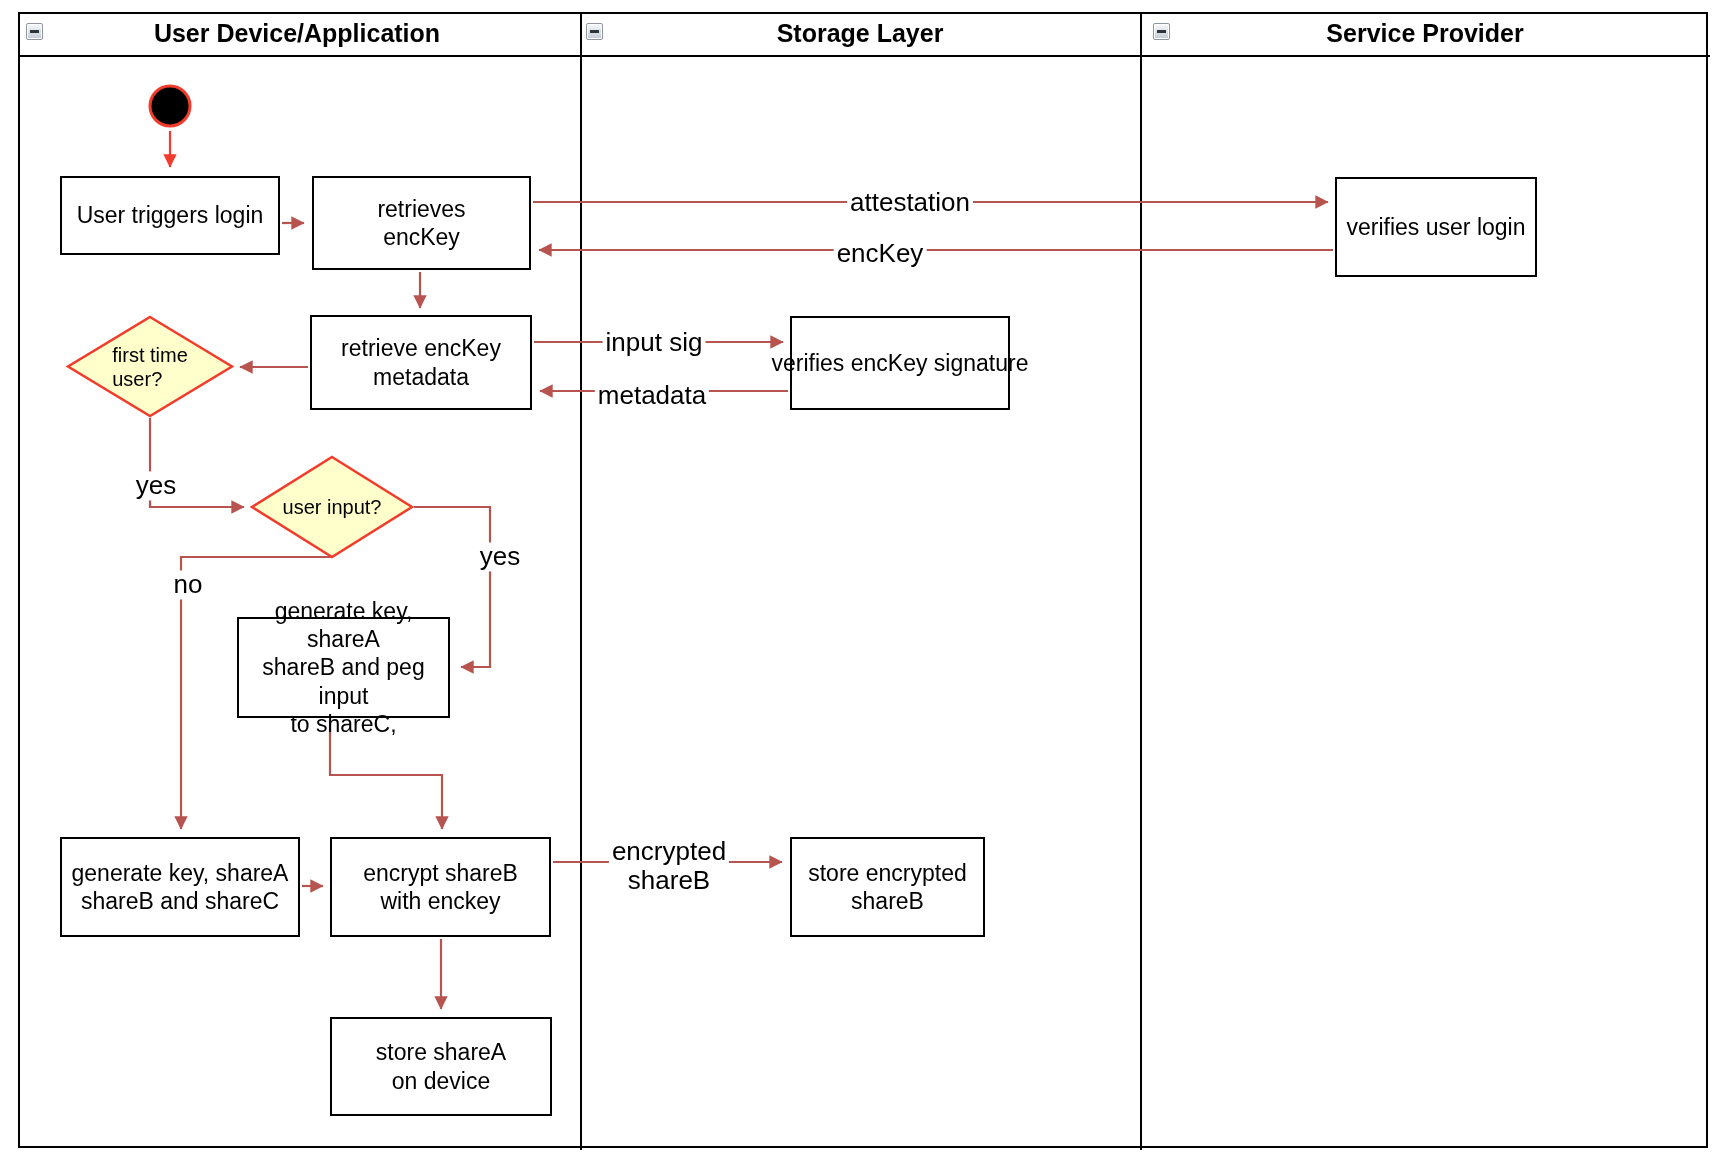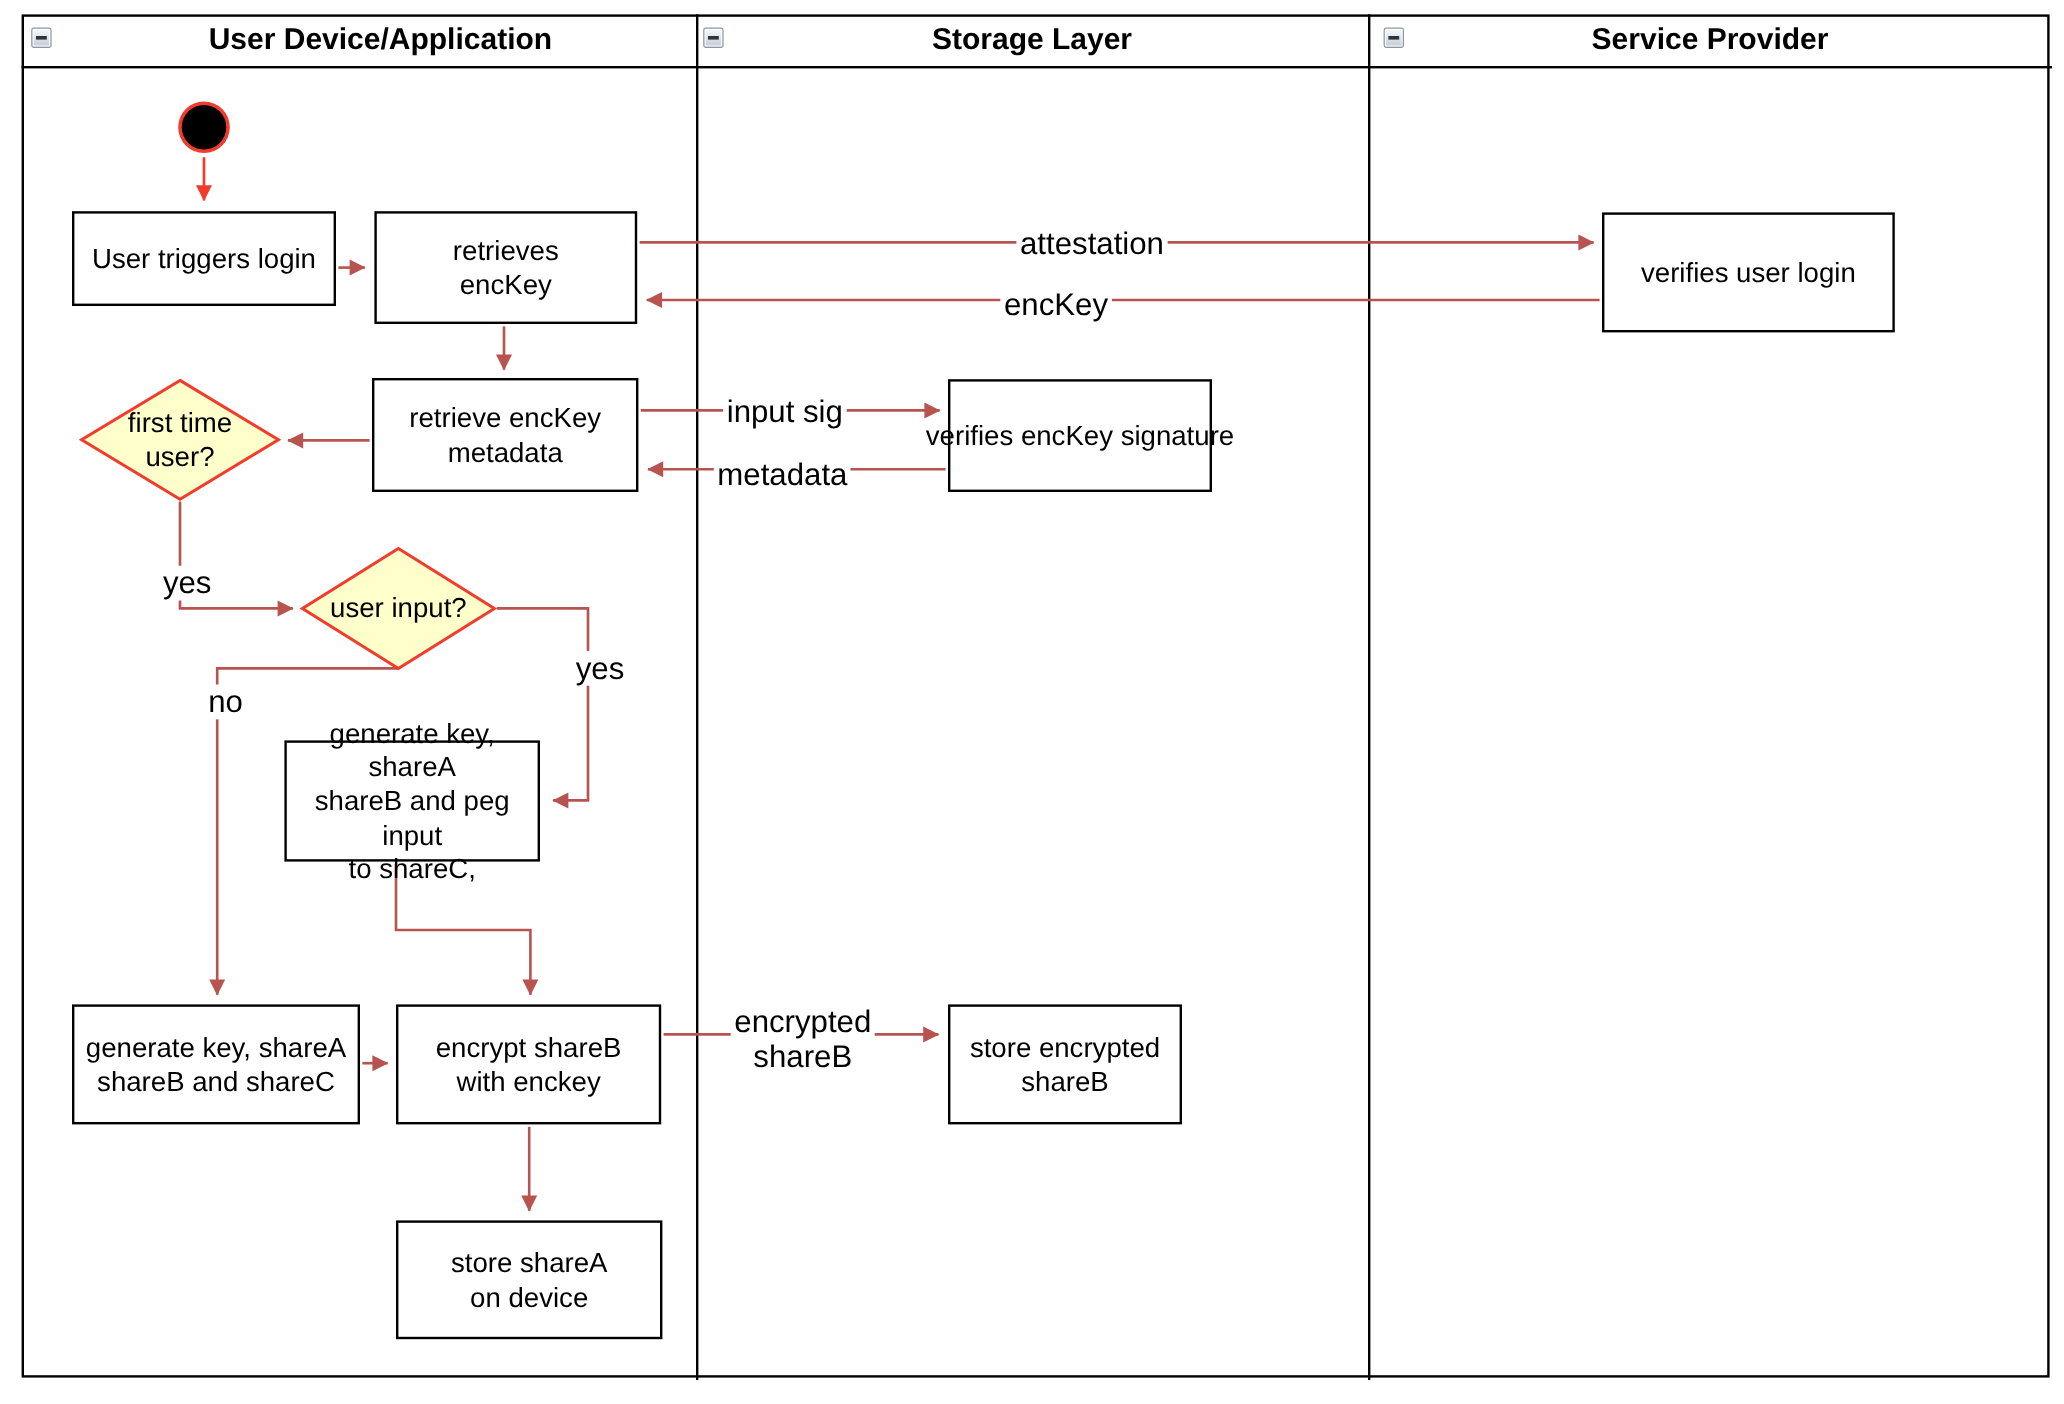--- a/index.html
+++ b/index.html
@@ -10,21 +10,21 @@
   
   .frame{position:absolute;left:18px;top:12px;width:1690px;height:1136px;
          border:2px solid #000;box-sizing:border-box;background:transparent;}
   .hdiv{position:absolute;left:18px;top:55px;width:1692px;height:2px;background:#000;}
   .vdiv{position:absolute;top:12px;width:2px;height:1138px;background:#000;}
   .v1{left:580px;} .v2{left:1140px;}
 
   .lane-header{position:absolute;top:12px;height:43px;display:flex;
                align-items:center;justify-content:center;
                font-size:25px;font-weight:bold;}
-  .h1{left:24px;width:586px;border-radius:21px;} .h2{left:580px;width:560px;} .h3{left:1140px;width:570px;}
+  .h1{left:4px;width:586px;border-radius:21px;} .h2{left:580px;width:560px;} .h3{left:1140px;width:570px;}
 
   .collapse{position:absolute;width:17px;height:17px;top:23px;
             border:1px solid #8f96a0;border-radius:2px;box-sizing:border-box;
             background:linear-gradient(#f7fafd 0%,#dfe5ec 45%,#c3cad4 100%);
             display:flex;align-items:center;justify-content:center;
             box-shadow:inset 0 0 0 1px #ffffff;}
   .c1{left:26px;} .c2{left:586px;} .c3{left:1153px;}
   .minus{display:block;width:9px;height:3px;background:#2e3338;}
 
   
@@ -35,32 +35,32 @@
   .start-circle{fill:var(--start-fill);stroke:var(--start-arrow);stroke-width:3px;}
 
   
   .node{position:absolute;box-sizing:border-box;background:var(--node-fill);
         border:2px solid var(--node-border);display:flex;align-items:center;
         justify-content:center;text-align:center;font-size:23px;line-height:1.22;
         white-space:pre-line;}
   .nowrap{white-space:nowrap;}
   .n1{left:60px;top:176px;width:220px;height:79px;}
   .n2{left:312px;top:176px;width:219px;height:94px;}
-  .n3{left:1335px;top:177px;width:244px;height:100px;}
+  .n3{left:1335px;top:177px;width:202px;height:100px;}
   .n4{left:310px;top:315px;width:222px;height:95px;}
   .n5{left:790px;top:316px;width:220px;height:94px;}
   .n8{left:237px;top:617px;width:213px;height:101px;}
   .n9{left:60px;top:837px;width:240px;height:100px;}
   .n10{left:330px;top:837px;width:221px;height:100px;}
   .n11{left:790px;top:837px;width:195px;height:100px;}
   .n12{left:330px;top:1017px;width:222px;height:99px;}
 
   
-  .dlabel{position:absolute;transform:translate(-50%,-50%);text-align:center;
-          font-size:23px;line-height:1.2;white-space:pre-line;}
+  .dlabel{position:absolute;transform:translate(-50%,-50%);text-align:left;
+          font-size:20px;line-height:1.2;white-space:pre-line;}
   .d1t{left:150px;top:367px;} .d2t{left:332px;top:507px;}
 
   
   .elabel{position:absolute;transform:translate(-50%,-50%);background:#fff;
           padding:0 3px;font-size:26px;line-height:1.12;text-align:center;
           white-space:pre-line;}
   .l-att{left:910px;top:203px;}
   .l-enc{left:880px;top:254px;}
   .l-sig{left:654px;top:343px;}
   .l-meta{left:652px;top:396px;}

